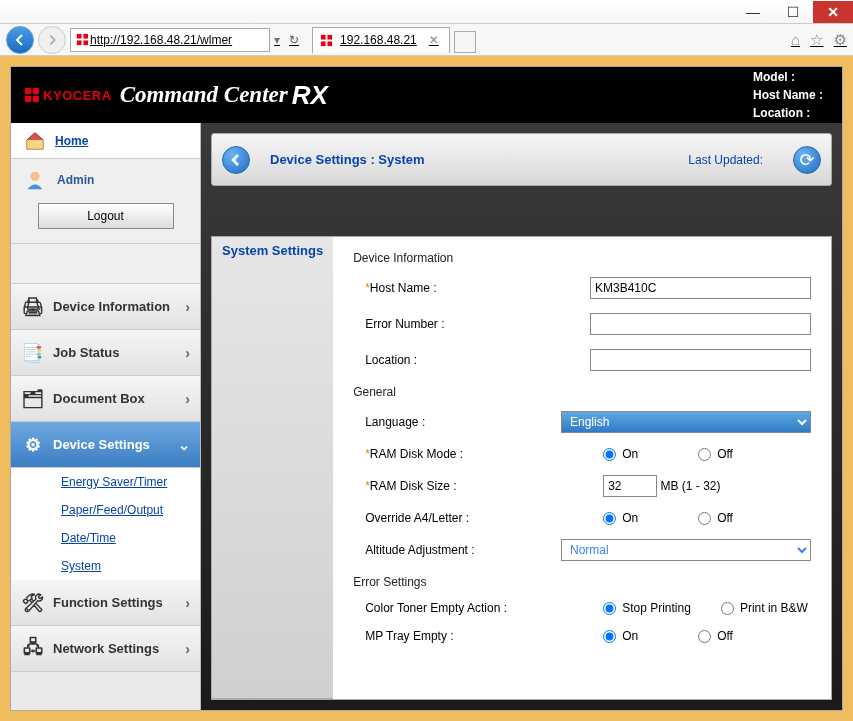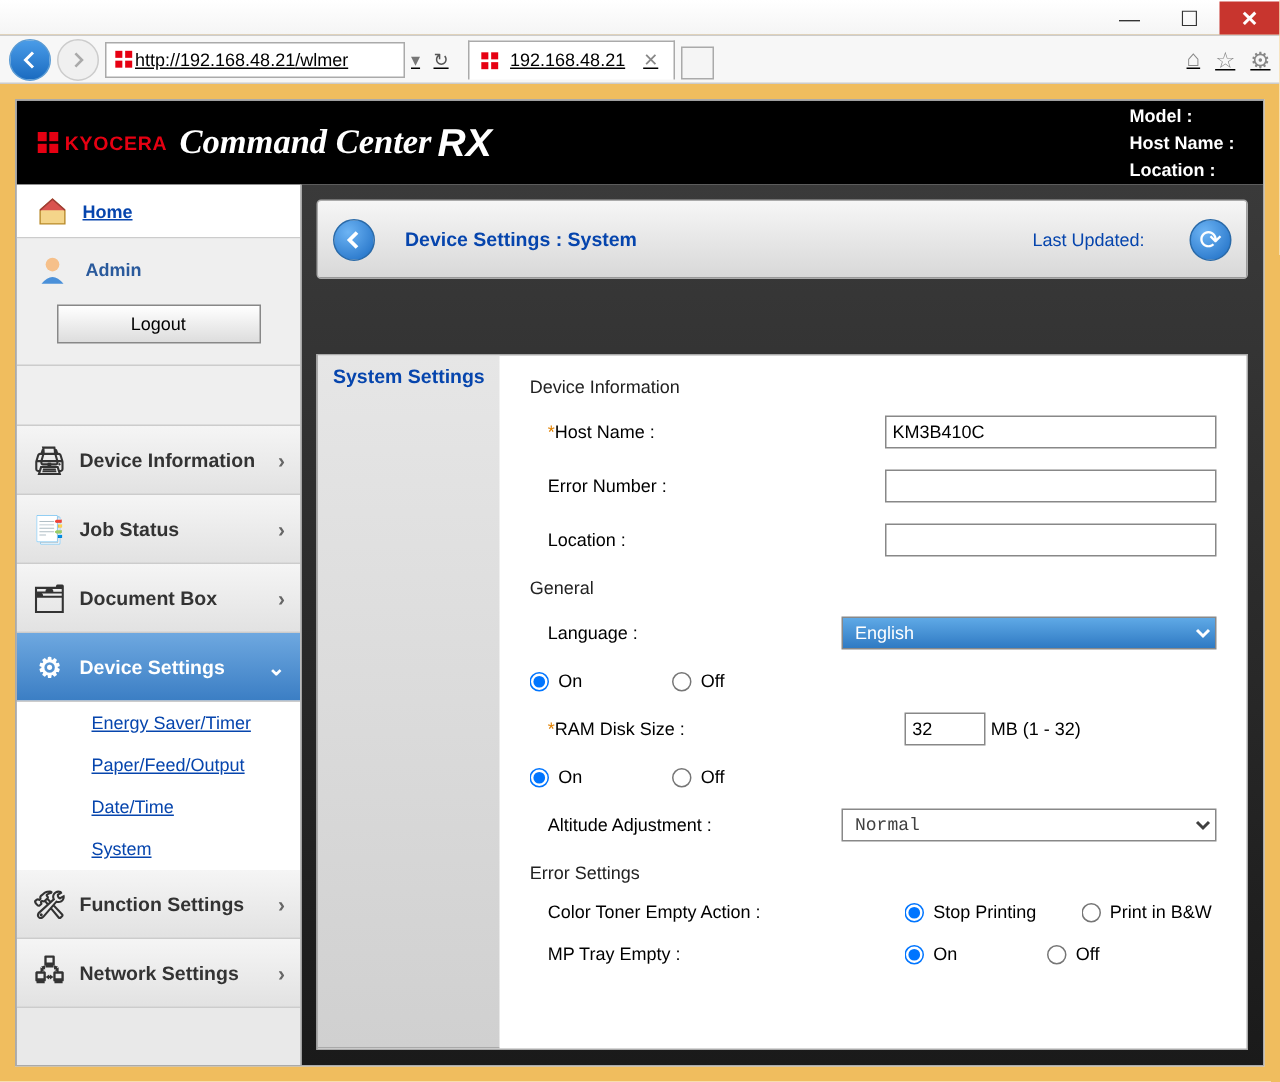--- a/index.html
+++ b/index.html
@@ -52,21 +52,21 @@
 .panelhead { background: linear-gradient(#e6e6e6,#d0d0d0); padding: 6px 10px; color: #0645ad; font-weight: bold; font-size: 13px; border-bottom: 1px solid #aaa; }
 .panelbody { flex: 1; overflow-y: auto; padding: 14px 20px; }
 .section-title { font-size: 12px; color: #222; margin: 0 0 12px 0; }
 .row { display: flex; align-items: center; margin-bottom: 14px; }
 .row .lbl { width: 250px; padding-left: 12px; font-size: 12px; }
 .row .req { color: #e08000; }
 .row .ctrl { flex: 1; }
 .row input[type=text] { width: 221px; height: 22px; border: 1px solid #888; padding: 0 4px; font-size: 12px; }
 .row input.short { width: 54px; }
 .row select { width: 250px; height: 22px; border: 1px solid #888; background: linear-gradient(#5fa9e6,#2f7ac3); color: #fff; font-size: 12px; padding: 0 4px; }
-.row select.plain { background: #fff; color: #404040; font-family: Liberation Mono, monospace; }
+.row select.plain { background: #fff; color: #3b82f6; }
 .radios { display: flex; gap: 60px; align-items: center; }
 .radios label { display: flex; align-items: center; gap: 6px; font-size: 12px; }
 .sechead { font-size: 12px; color: #222; margin: 4px 0 12px 0; }
 .smicon { width: 24px; height: 22px; display: inline-flex; align-items: center; justify-content: center; font-size: 18px; }
 .favsvg { width:15px; height:15px; }
 </style>
 </head>
 <body>
 
 <div class="window">
@@ -235,39 +235,41 @@
               <div class="ctrl"><input type="text" value="" style=""></div>
             </div>
 
             <div class="sechead">General</div>
 
             <div class="row">
               <div class="lbl"><span>Language :</span></div>
               <div class="ctrl"><select><option>English</option></select></div>
             </div>
             <div class="row">
+              <div class="lbl"><span class="req">*</span><span>RAM Disk Mode :</span></div>
               <div class="ctrl radios">
                 <label>
                     <input type="radio" name="rdm" checked="" style="">
                     <span>On</span>
                   </label>
                 <label>
                     <input type="radio" name="rdm" style="">
                     <span>Off</span>
                   </label>
               </div>
             </div>
             <div class="row">
               <div class="lbl"><span class="req">*</span><span>RAM Disk Size :</span></div>
               <div class="ctrl">
                 <input type="text" class="short" value="32" style="">
                 <span> MB (1 - 32)</span>
               </div>
             </div>
             <div class="row">
+              <div class="lbl"><span>Override A4/Letter :</span></div>
               <div class="ctrl radios">
                 <label>
                     <input type="radio" name="ov" checked="" style="">
                     <span>On</span>
                   </label>
                 <label>
                     <input type="radio" name="ov" style="">
                     <span>Off</span>
                   </label>
               </div>

